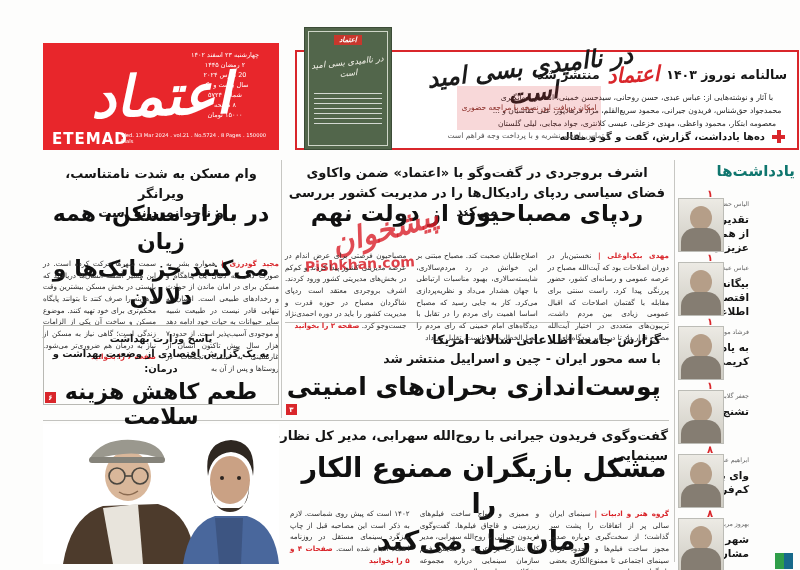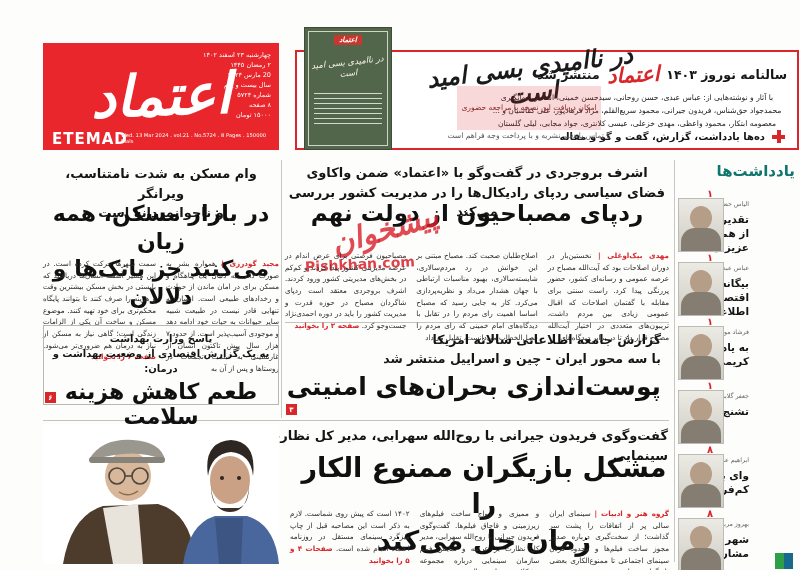--- a/index.html
+++ b/index.html
@@ -9,21 +9,21 @@
   .rtl{direction:rtl;}
   .c{text-align:center;}
   .r{text-align:right;}
 
   
   .masthead{left:43px;top:43px;width:236px;height:107px;background:#e8262b;}
   .mast-logo{left:0;top:2px;width:100%;text-align:center;color:#fff;
      font-family:"DejaVu Serif",serif;font-style:italic;font-weight:bold;
      font-size:56px;line-height:100px;transform:rotate(-2deg);}
   .mast-dates{right:8px;top:7px;width:92px;color:#fff;font-size:6.5px;
-     line-height:1.55;text-align:right;}
+     line-height:1.55;text-align:center;}
   .mast-latin{left:9px;bottom:2px;color:#fff;font-weight:bold;font-size:15px;letter-spacing:1px;}
   .mast-latin-info{left:78px;bottom:6px;color:#fff;font-size:5.2px;}
 
   
   .annual{left:295px;top:50px;width:500px;height:96px;background:#fff;
      border:2.5px solid #d9262b;}
   .annual-titlerow{right:10px;top:10px;display:flex;direction:rtl;align-items:center;gap:7px;}
   .annual-pre,.annual-post{font-size:12.5px;font-weight:bold;}
   .annual-logo{color:#d9262b;font-family:"DejaVu Serif",serif;font-style:italic;
      font-weight:bold;font-size:21px;transform:rotate(-3deg);}

